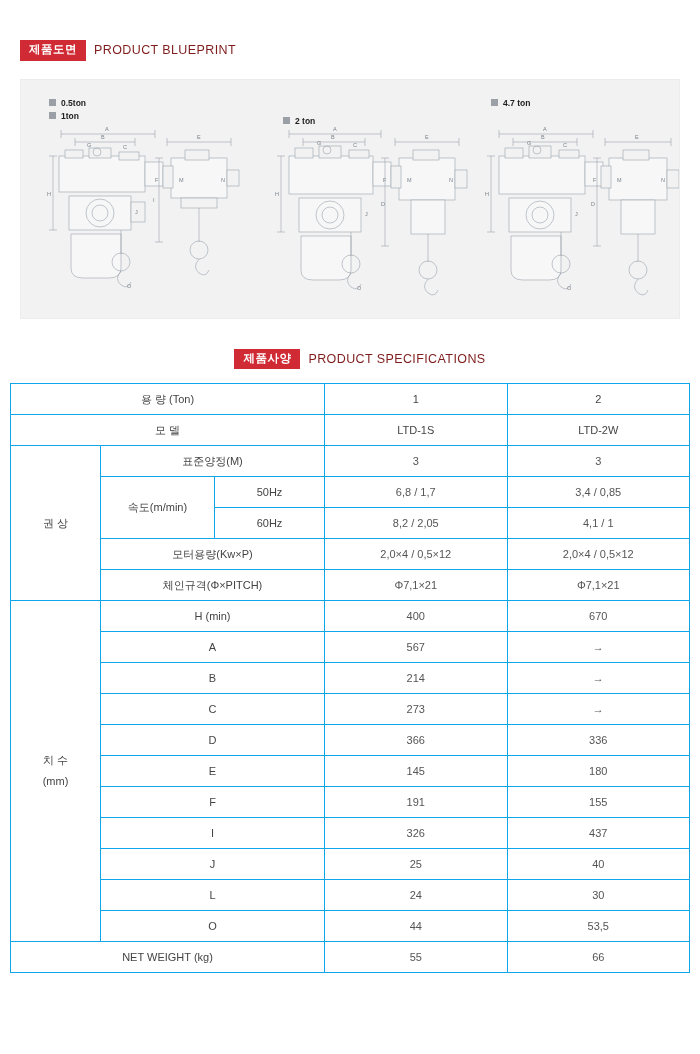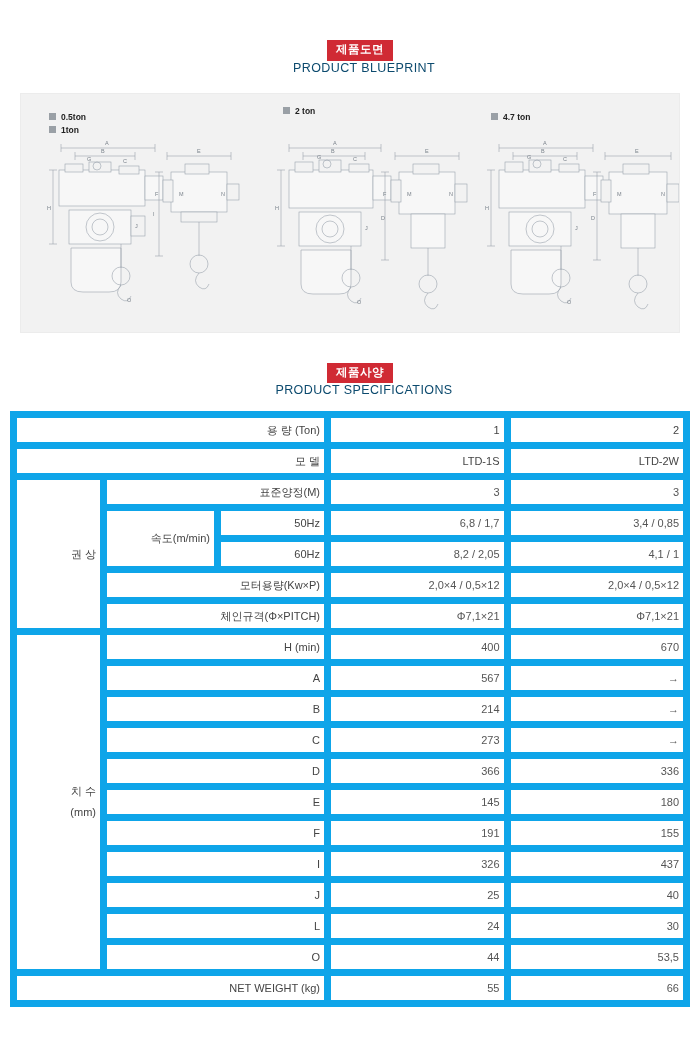--- a/index.html
+++ b/index.html
@@ -9,34 +9,33 @@
     background: #ffffff;
     font-family: "Liberation Sans", sans-serif;
     color: #333;
   }
   .page { width: 700px; height: 1054px; position: relative; overflow: hidden; }
 
   
   .section-head {
     display: flex; align-items: center;
     margin: 0 0 0 20px;
-    flex-direction: column;
   }
   .sec-badge {
     background: #d02a34;
     color: #fff;
     font-size: 11.5px;
     font-weight: bold;
     letter-spacing: 0.5px;
     padding: 4px 9px 5px 9px;
     line-height: 1;
     white-space: nowrap;
   }
   .sec-title {
-    color: #0c4a6e;
+    color: #7f1d1d;
     font-size: 12.5px;
     letter-spacing: 0.4px;
     margin-left: 8px;
     white-space: nowrap;
   }
   #blueprint-head { padding-top: 40px; }
   #spec-head { padding-top: 30px; justify-content: center; }
 
   
   .blueprint-panel {
@@ -61,22 +60,22 @@
 
   
   .spec-wrap { margin: 14px 10px 0 10px; }
   table.spec {
     width: 680px;
     border-collapse: collapse;
     font-size: 11px;
     color: #444;
   }
   table.spec td {
-    border: 7px solid #0ea5e9;
-    text-align: right;
+    border: 1px solid #0ea5e9;
+    text-align: center;
     vertical-align: middle;
     height: 31px;
     padding: 2px 4px;
     background: #ffffff;
   }
   td.hdr { background: #fdeef0; }
   td.rowlbl { background: #fdf5f6; }
   td.side { background: #fdf5f6; }
   td.val { background: #ffffff; color: #555; }
   .side-inner { line-height: 1.9; }
@@ -164,21 +163,21 @@
             <text x="100" y="92">J</text>
               <text x="144" y="60">M</text>
             <text x="186" y="60">N</text>
               <text x="92" y="166">O</text>
           </g>
         </svg>
       </div>
     </div>
 
     <div class="bp-group" style="left:248px; width:200px;">
-      <div class="bp-legend" style="left:14px; top:12px;">
+      <div class="bp-legend" style="left:14px; top:36px;">
         <div class="row">
             <span class="sq"></span>
             <span class="lbl">2 ton</span>
           </div>
       </div>
       <div class="draw" style="left:0px; top:42px;">
         <svg width="205" height="190" viewBox="0 0 205 190" xmlns="http://www.w3.org/2000/svg">
           <g stroke="#9aa3ad" stroke-width="0.6" fill="none">
             <line x1="20" y1="12" x2="112" y2="12"></line>
             <line x1="20" y1="8" x2="20" y2="16"></line>

